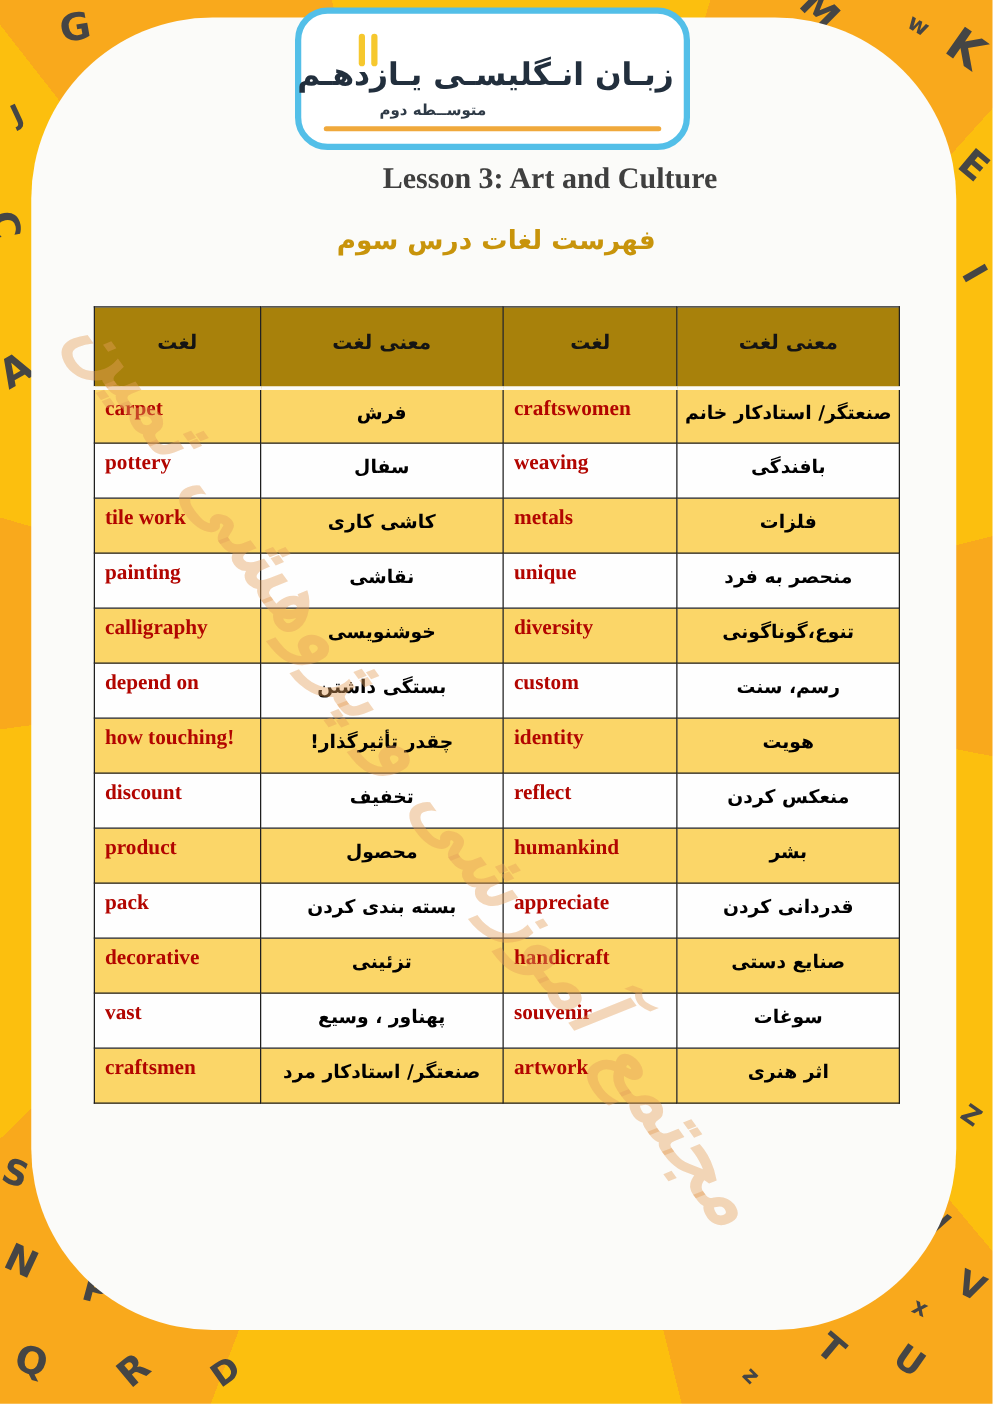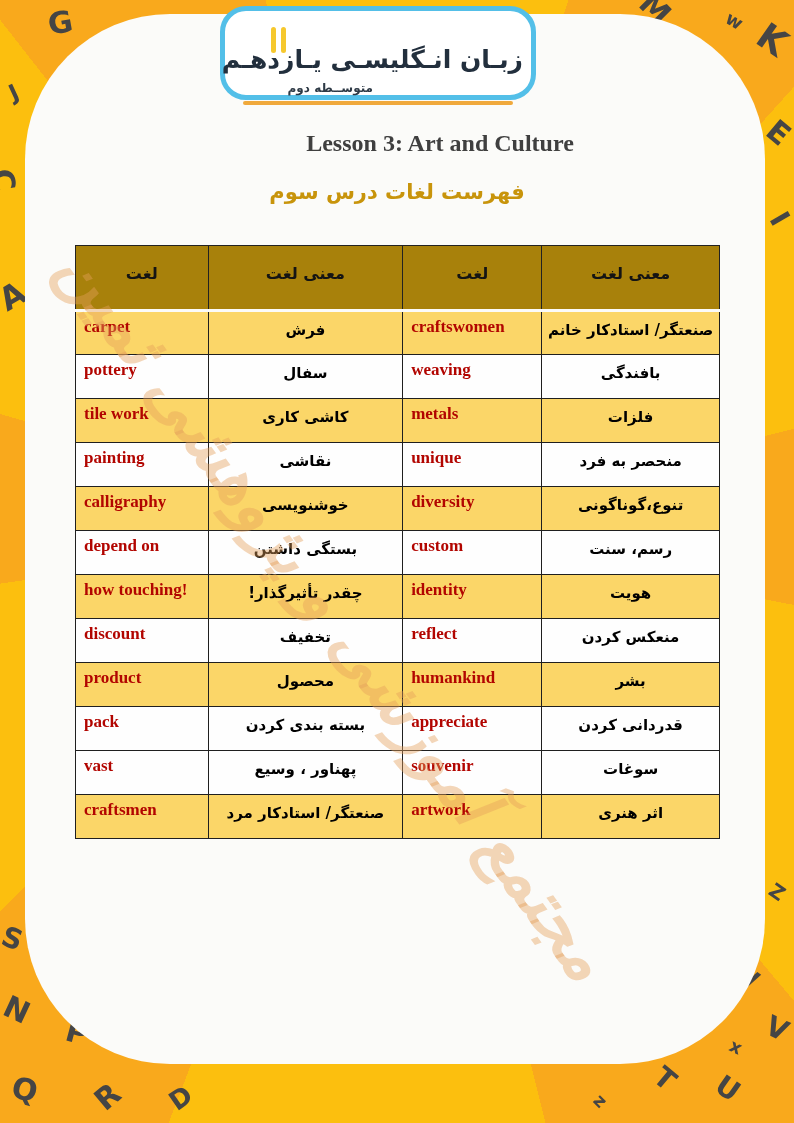--- a/index.html
+++ b/index.html
@@ -16,21 +16,21 @@
   }
   .bg-letter{
     position:absolute;color:#454545;font-weight:600;z-index:1;
     font-family:"DejaVu Sans",sans-serif;line-height:1;
   }
   .card{
     position:absolute;left:25px;top:14px;width:740px;height:1050px;
     background:#FBFBF9;border-radius:145px;z-index:1;
   }
   .logo-box{
-    position:absolute;left:220px;top:6px;width:316px;height:94px;
+    position:absolute;left:236px;top:6px;width:316px;height:114px;
     background:#FFFFFF;border:5px solid #53BFE8;border-radius:26px;
     box-sizing:border-box;z-index:3;
   }
   .logo-bar{position:absolute;width:5px;height:26px;background:#F6C82E;border-radius:3px;}
   .logo-bar.b1{left:46px;top:16px;}
   .logo-bar.b2{left:56px;top:16px;}
   .logo-title{
     position:absolute;left:8px;right:8px;top:34px;text-align:center;
     direction:rtl;font-size:25px;font-weight:bold;color:#222F3D;white-space:nowrap;
   }
@@ -191,20 +191,26 @@
         <td class="fa">محصول</td>
         <td class="en">humankind</td>
         <td class="fa">بشر</td>
       </tr>
       <tr class="row-white">
         <td class="en">pack</td>
         <td class="fa">بسته بندی کردن</td>
         <td class="en">appreciate</td>
         <td class="fa">قدردانی کردن</td>
       </tr>
+      <tr class="row-yellow">
+        <td class="en">decorative</td>
+        <td class="fa">تزئینی</td>
+        <td class="en">handicraft</td>
+        <td class="fa">صنایع دستی</td>
+      </tr>
       <tr class="row-white">
         <td class="en">vast</td>
         <td class="fa">پهناور ، وسیع</td>
         <td class="en">souvenir</td>
         <td class="fa">سوغات</td>
       </tr>
       <tr class="row-yellow">
         <td class="en">craftsmen</td>
         <td class="fa">صنعتگر/ استادکار مرد</td>
         <td class="en">artwork</td>

